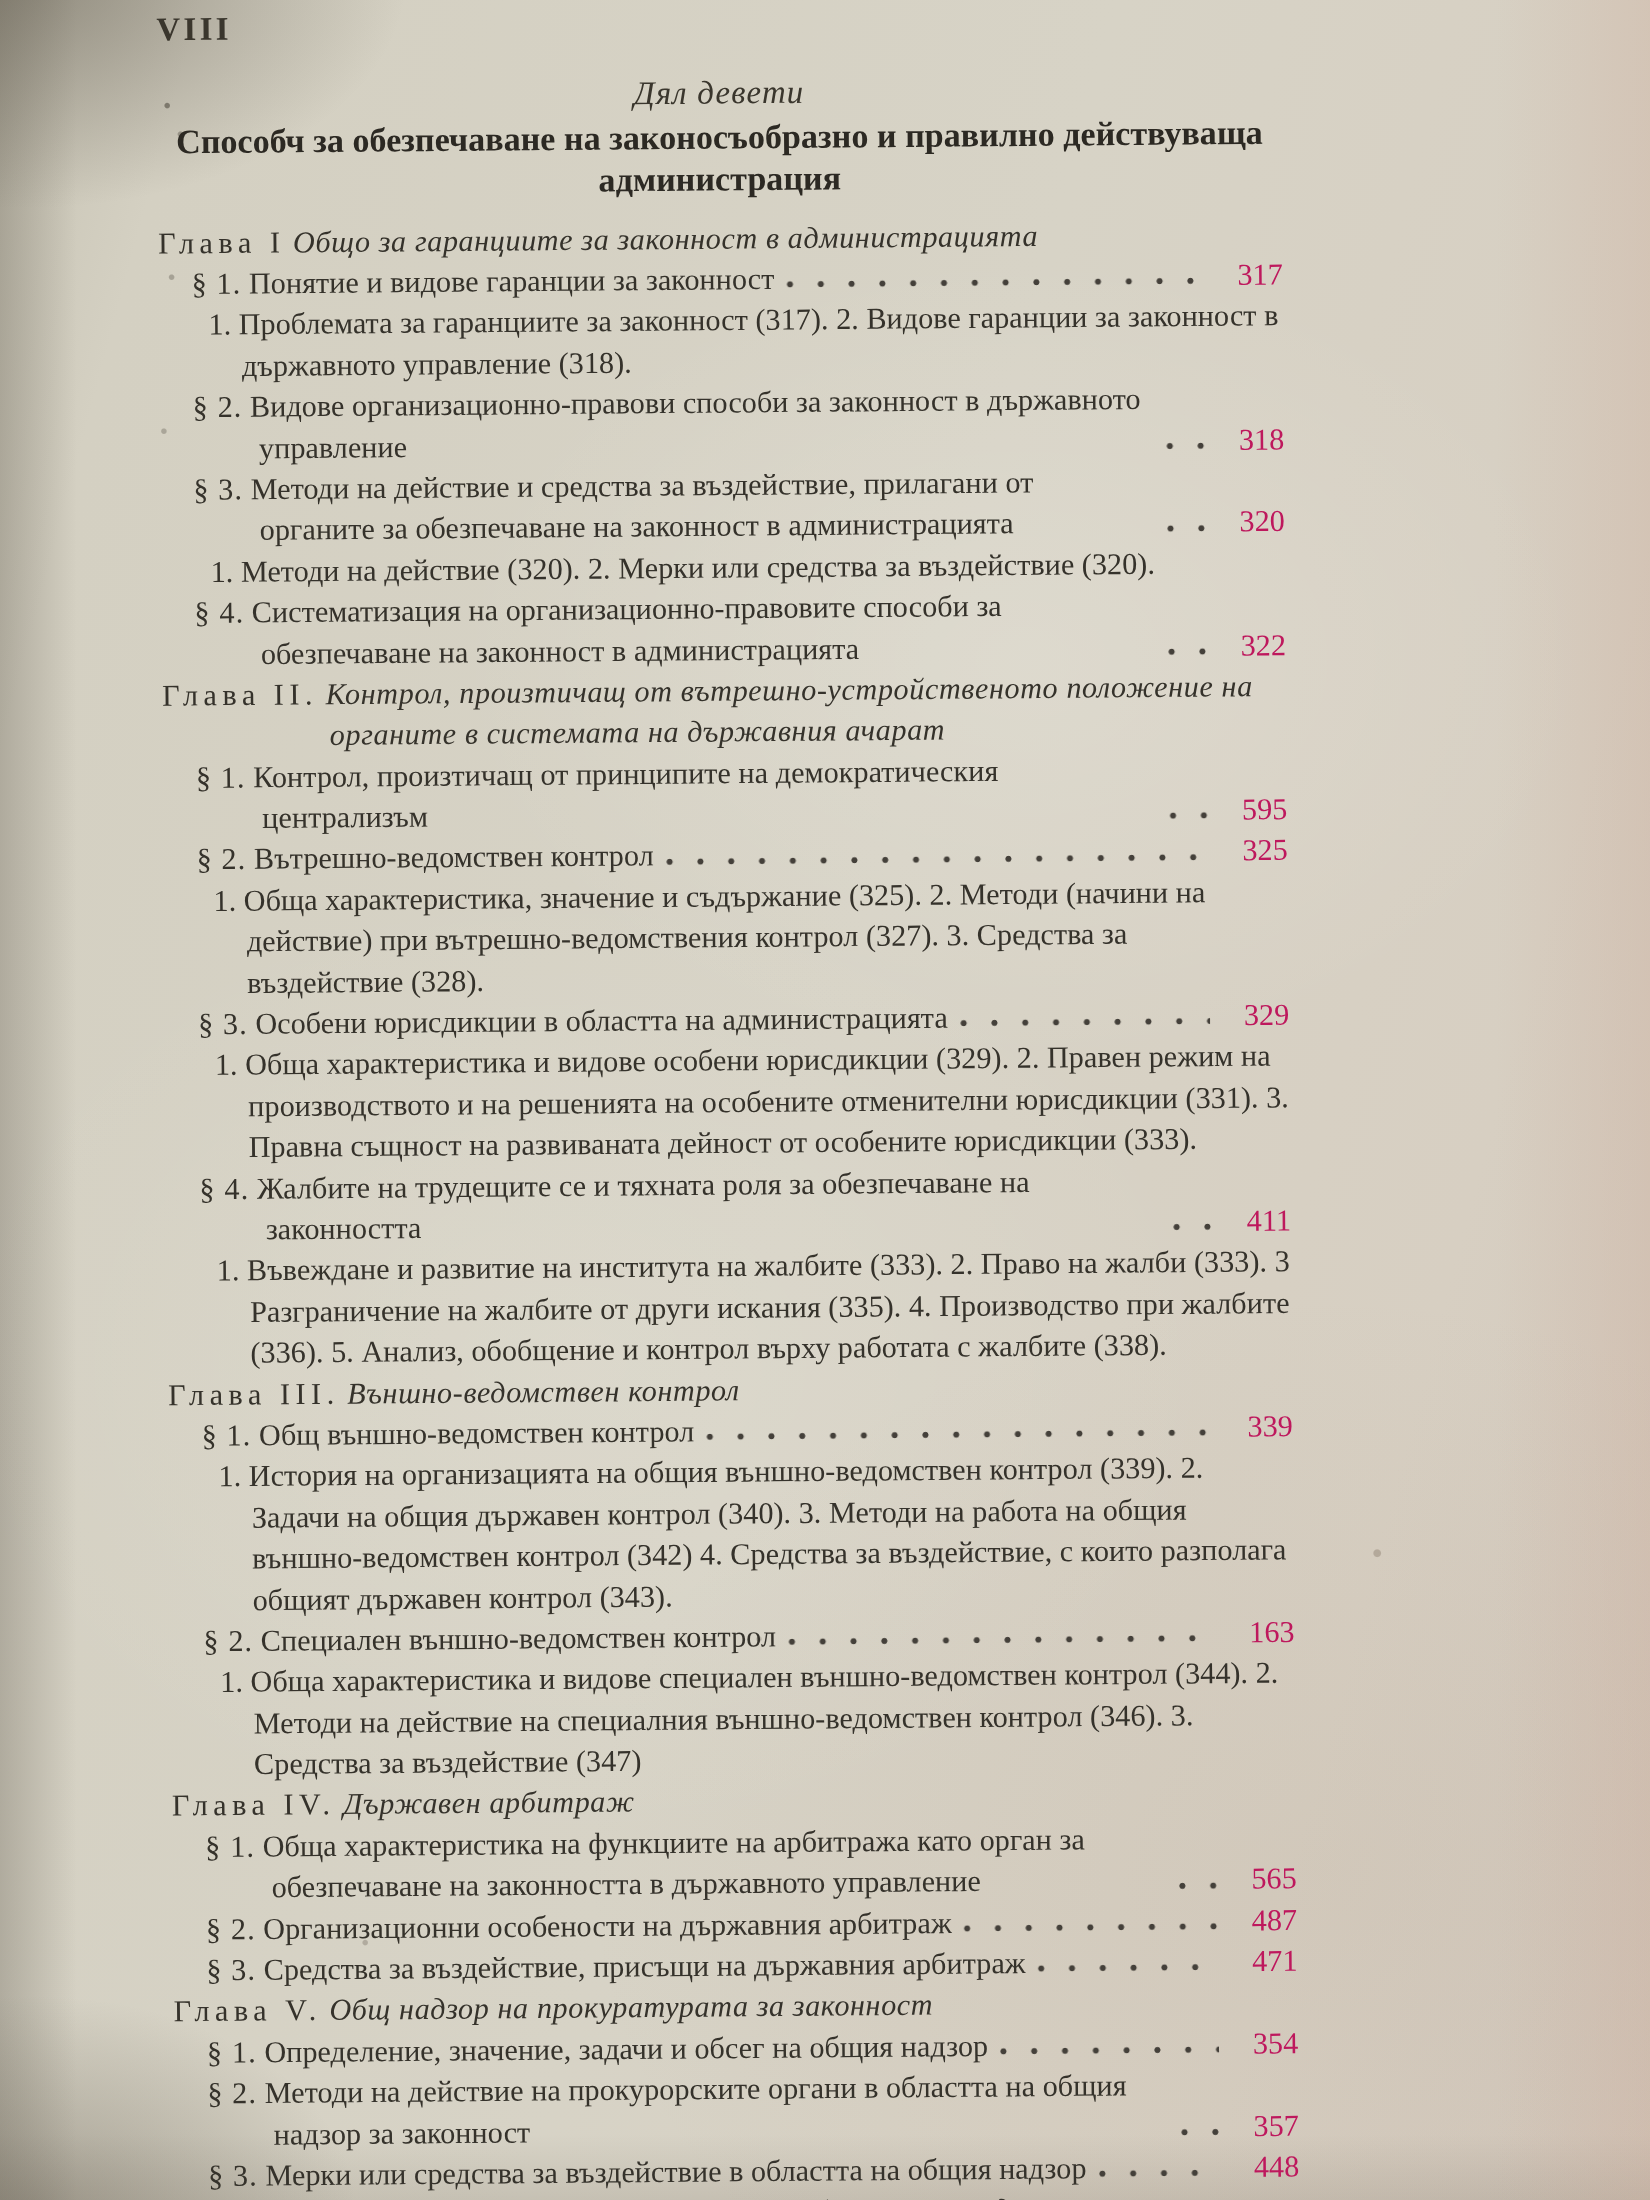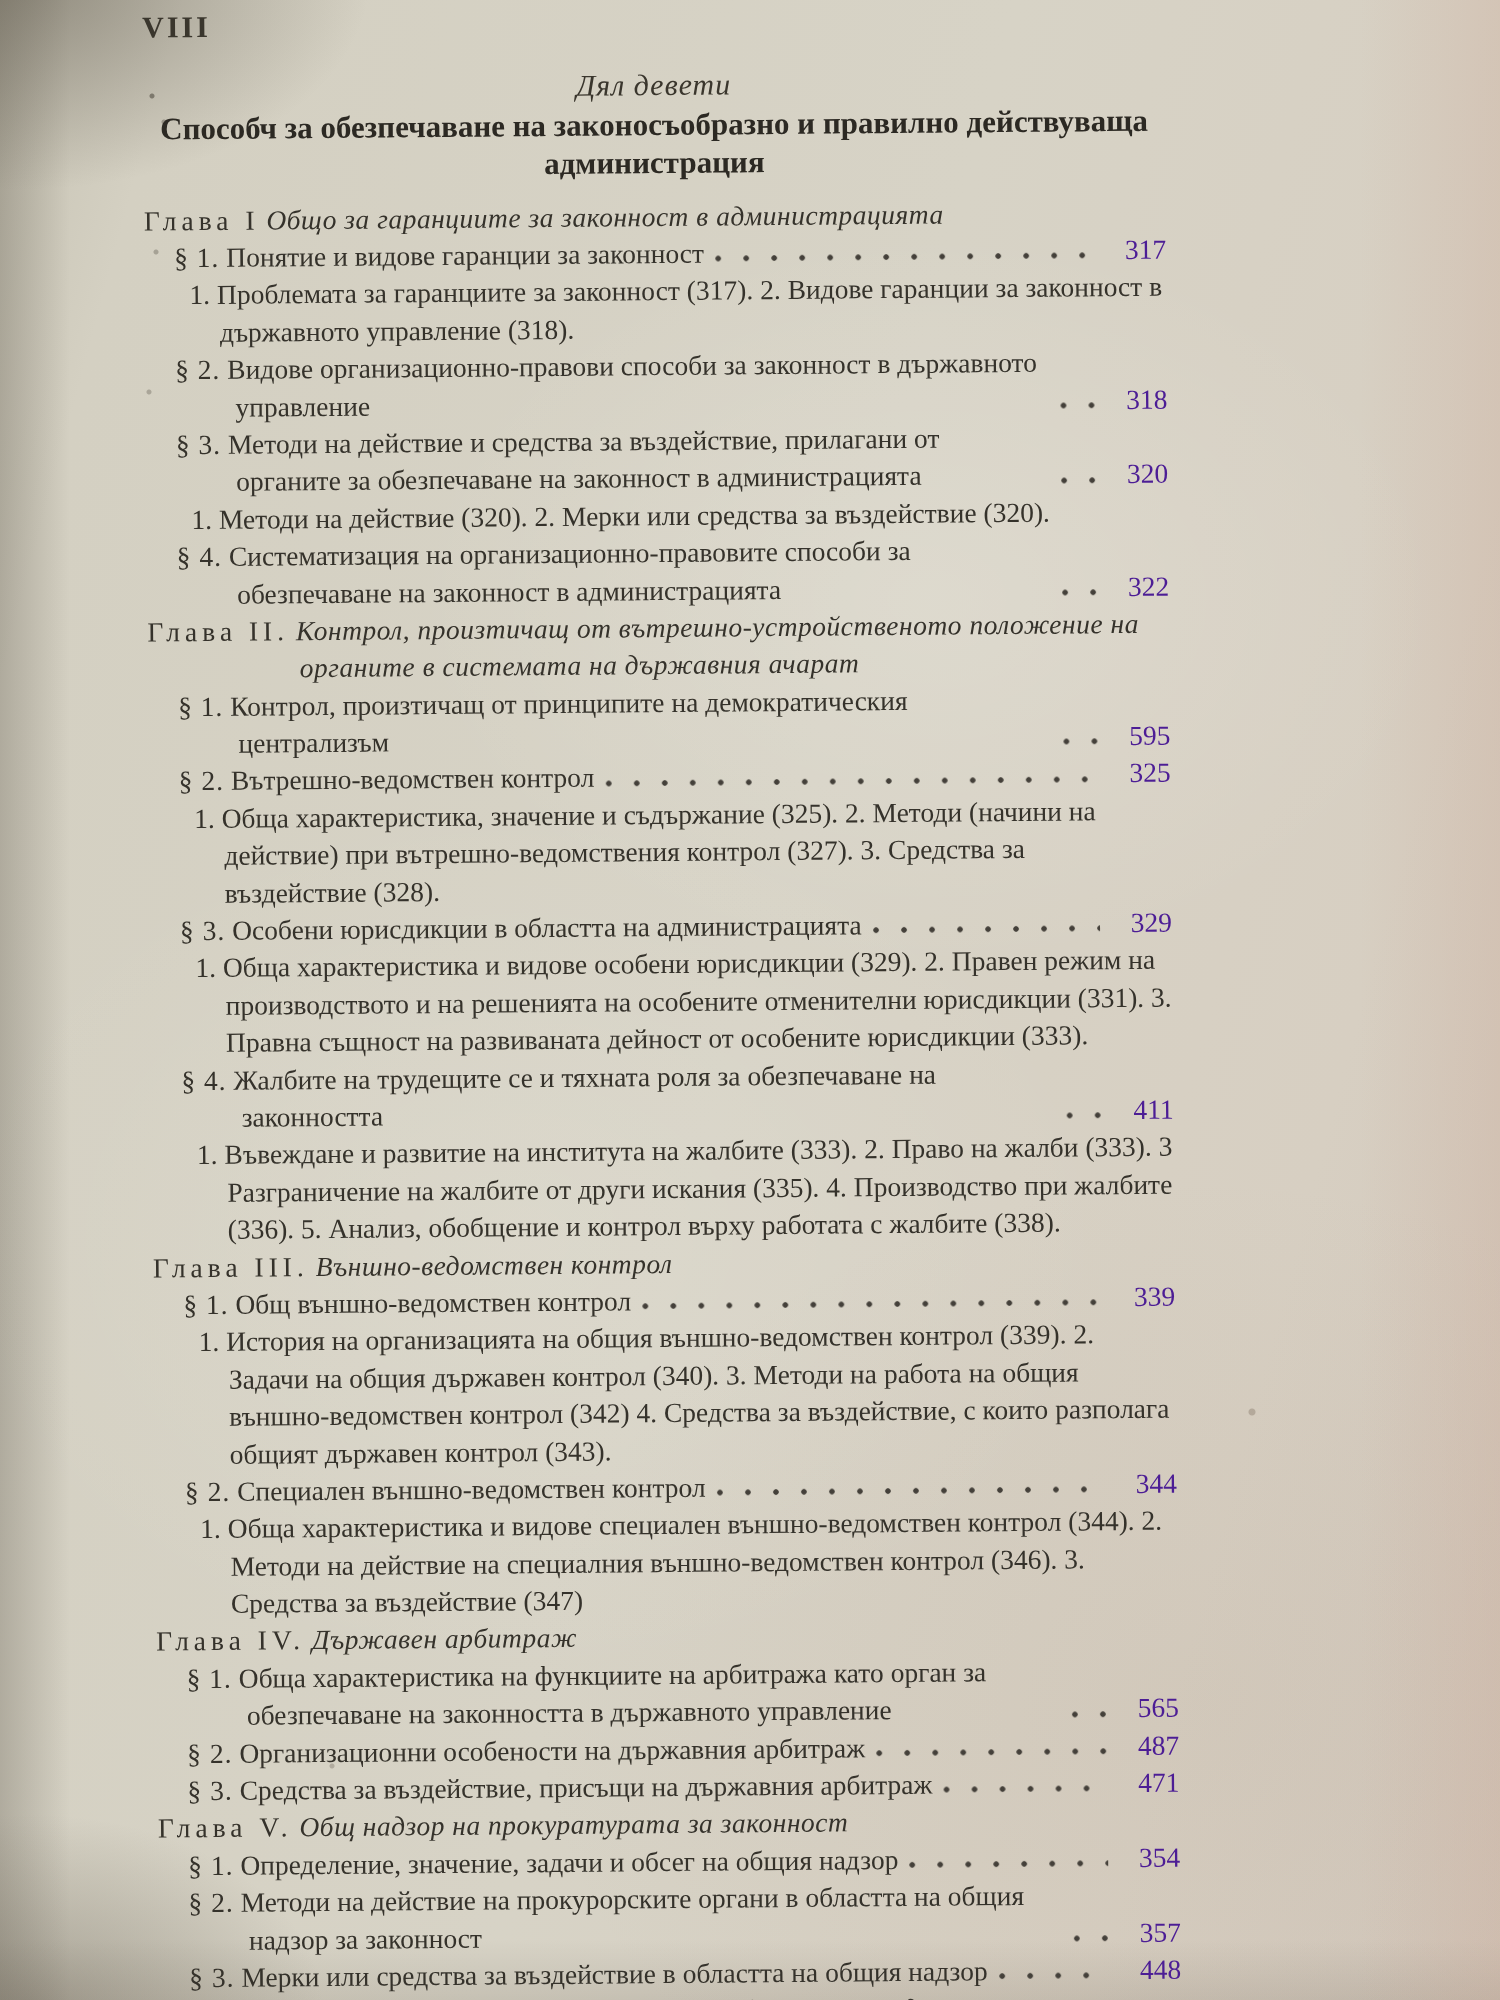--- a/index.html
+++ b/index.html
@@ -87,21 +87,21 @@
     margin: 0 8px 7px 10px;
     background-image: radial-gradient(circle at 4px 6px, #44403a 2.4px, rgba(0,0,0,0) 3.1px);
     background-size: 28px 12px;
     background-repeat: repeat-x;
     background-position: 0 100%;
   }
   .pageref {
     flex: 0 0 auto;
     min-width: 64px;
     text-align: right;
-    color: #4c1d95;
+    color: #be185d;
   }
 </style>
 </head>
 <body>
 
 <div class="sheet"></div>
 
 <div class="content">
   <div class="page-number">VIII</div>
   <div class="part-title">Дял девети</div>
@@ -177,21 +177,21 @@
         <span class="body"><span class="label">§ 1.</span> <span class="txt">Общ външно-ведомствен контрол</span></span>
         <span class="dots"></span>
         <span class="pageref">339</span>
       </div>
       <div class="entry note">
         <span class="body"><span class="txt">1. История на организацията на общия външно-ведомствен контрол (339). 2. Задачи на общия държавен контрол (340). 3. Методи на работа на общия външно-ведомствен контрол (342) 4. Средства за въздействие, с които разполага общият държавен контрол (343).</span></span>
       </div>
       <div class="entry section">
         <span class="body"><span class="label">§ 2.</span> <span class="txt">Специален външно-ведомствен контрол</span></span>
         <span class="dots"></span>
-        <span class="pageref">344</span>
+        <span class="pageref">163</span>
       </div>
       <div class="entry note">
         <span class="body"><span class="txt">1. Обща характеристика и видове специален външно-ведомствен контрол (344). 2. Методи на действие на специалния външно-ведомствен контрол (346). 3. Средства за въздействие (347)</span></span>
       </div>
       <div class="entry chapter">
         <span class="body"><span class="label">Глава IV.</span> <span class="title">Държавен арбитраж</span></span>
       </div>
       <div class="entry section">
         <span class="body"><span class="label">§ 1.</span> <span class="txt">Обща характеристика на функциите на арбитража като орган за обезпечаване на законността в държавното управление</span></span>
         <span class="dots"></span>

